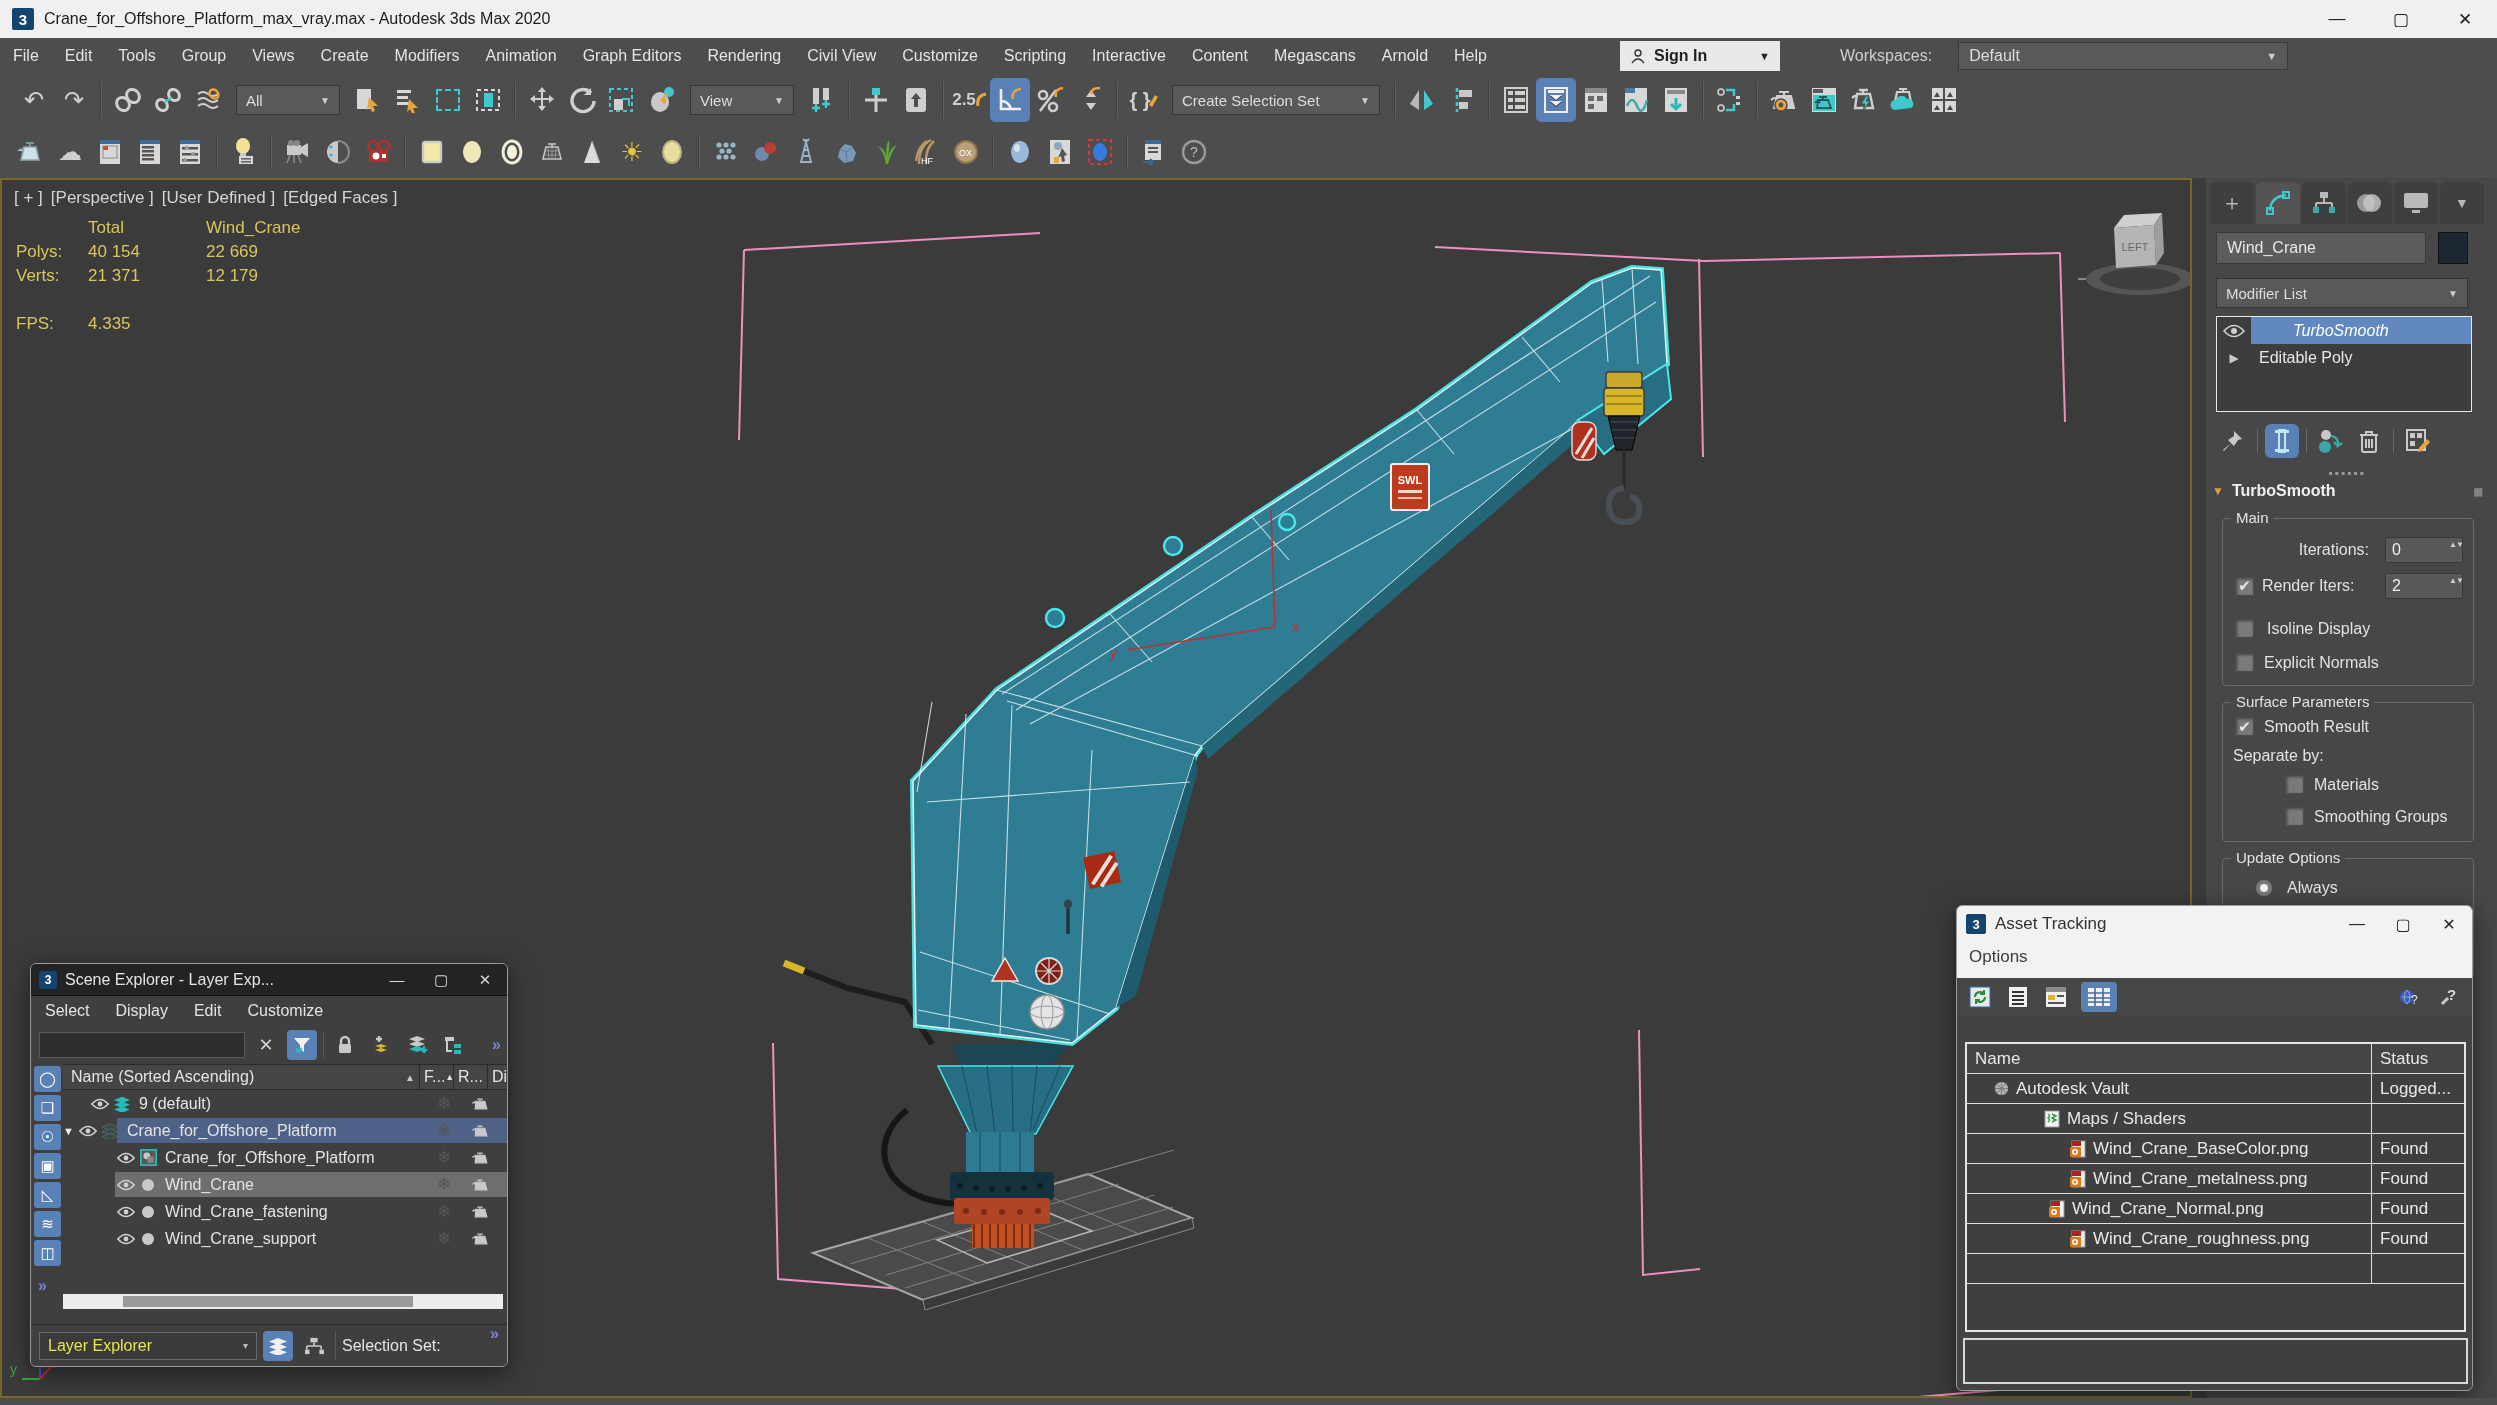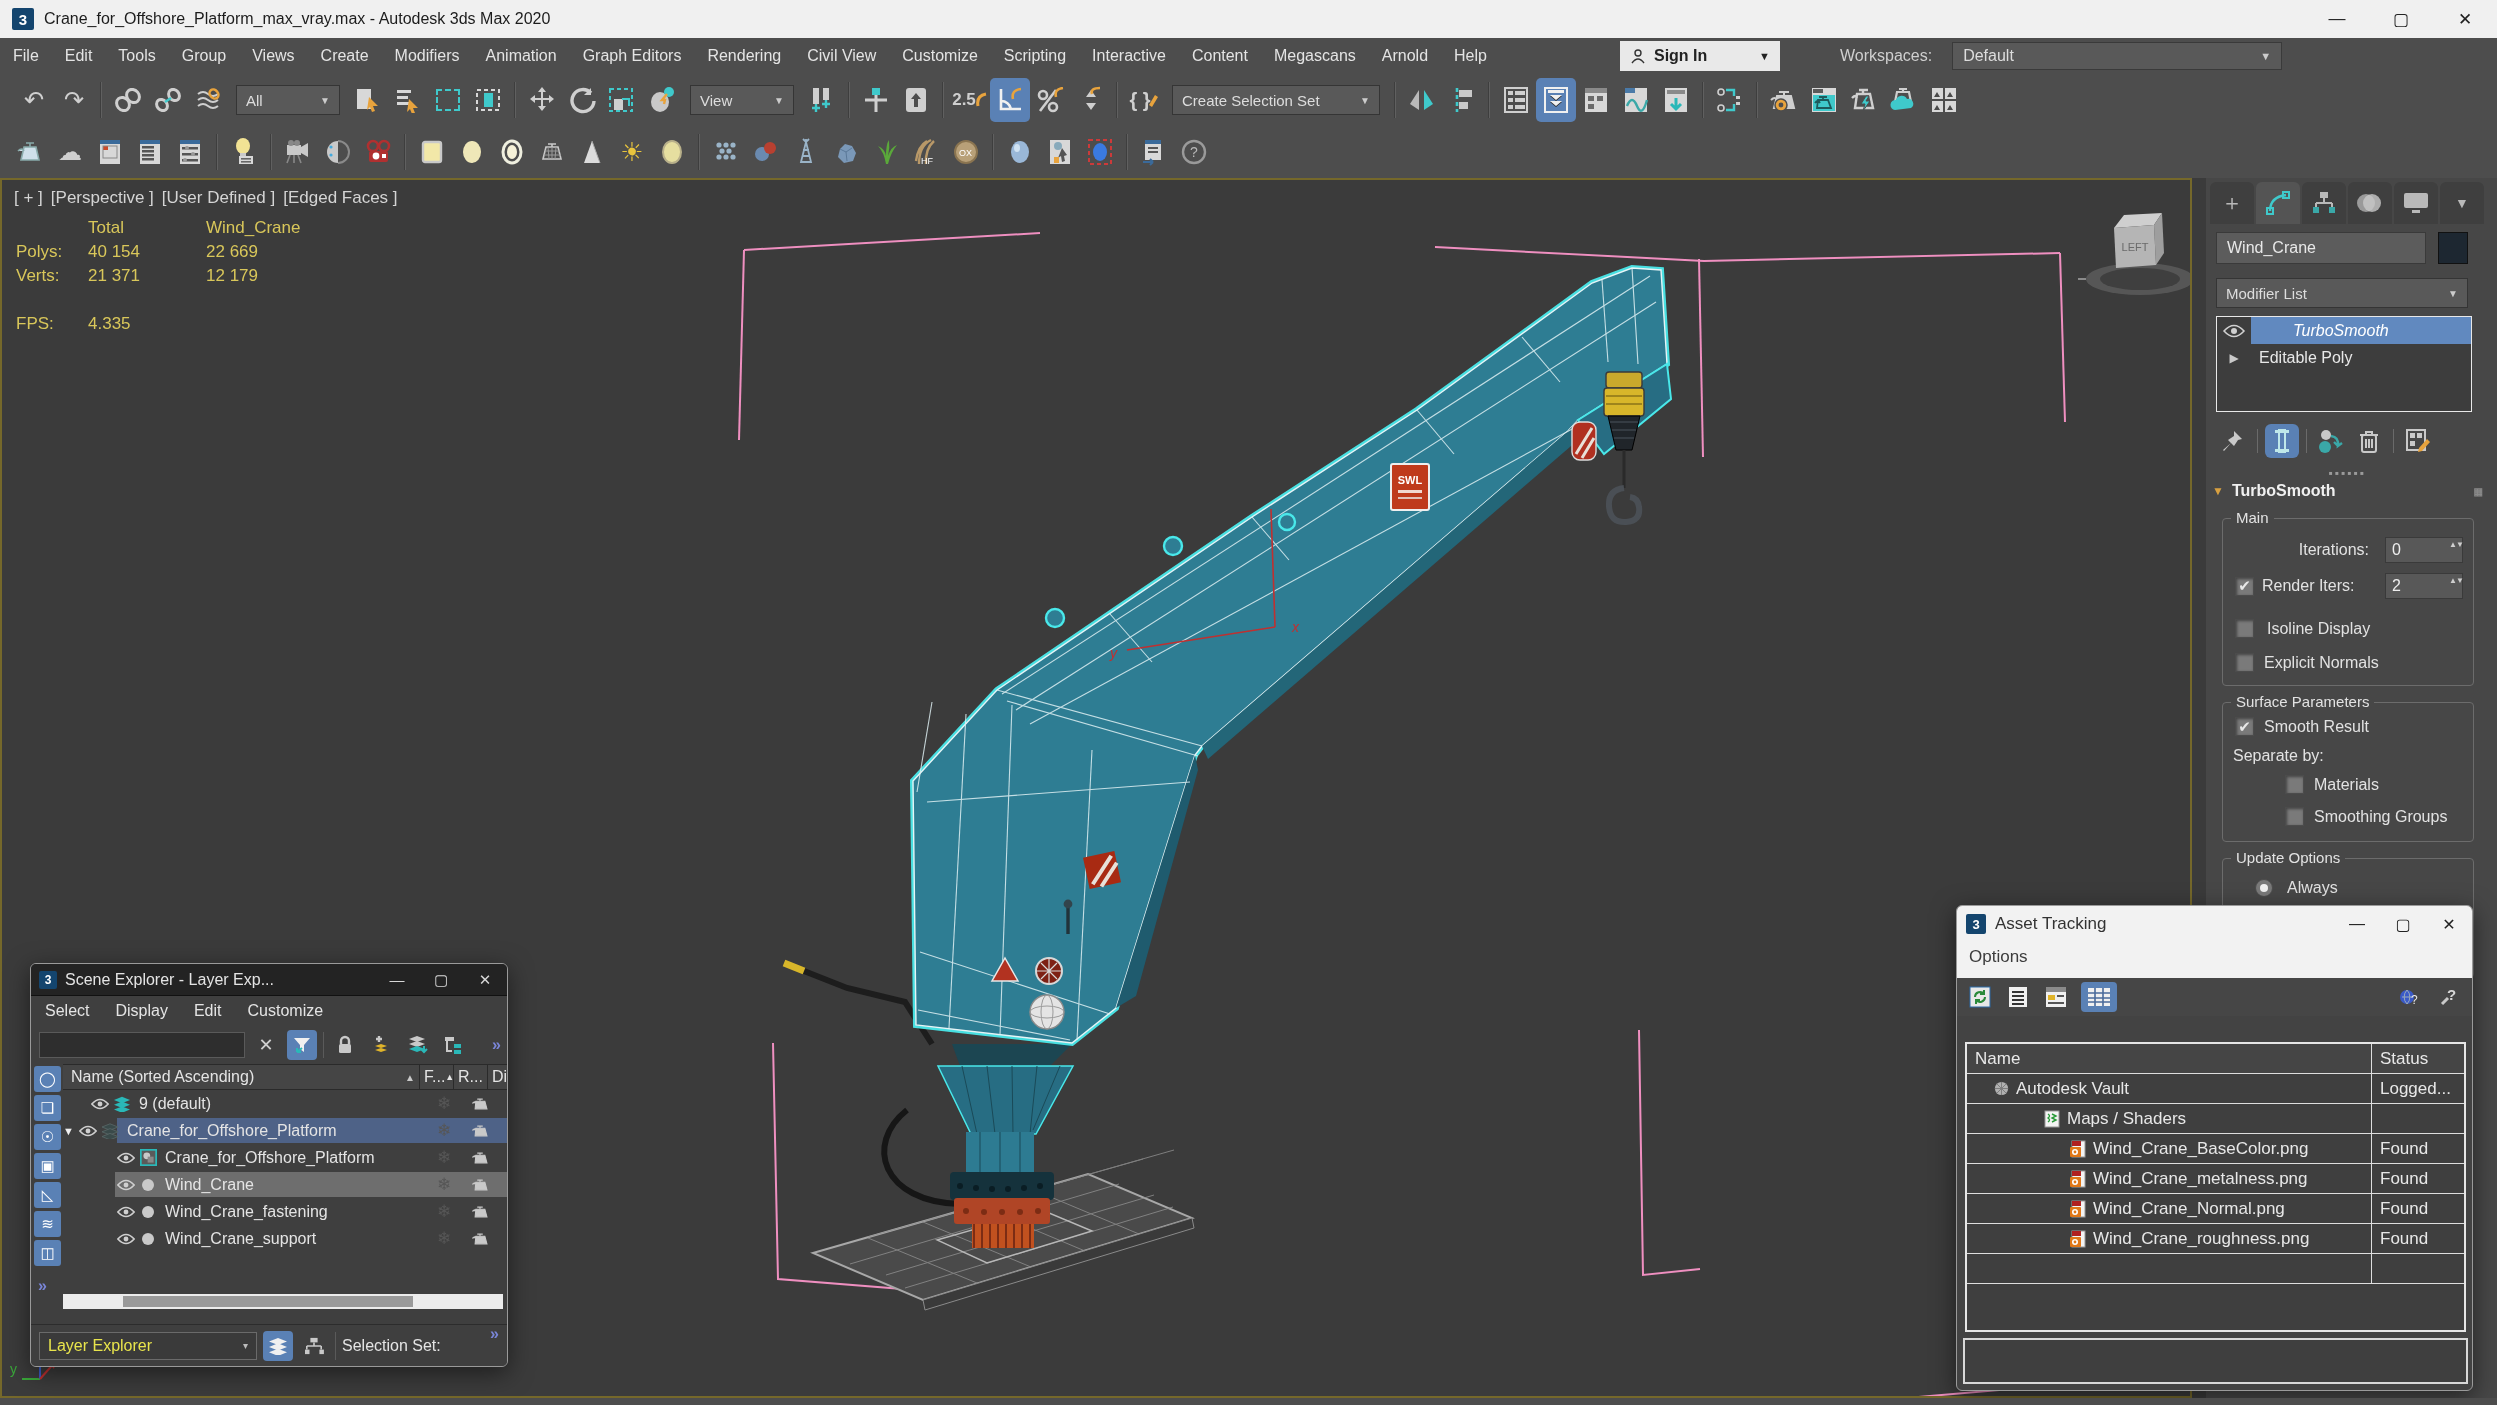--- a/index.html
+++ b/index.html
@@ -15,21 +15,21 @@
   #titlebar .wctl{margin-left:auto;display:flex}
   .wbtn{width:64px;height:38px;display:flex;align-items:center;justify-content:center;font-size:17px;color:#222}
   #menubar{left:0;top:38px;width:2497px;height:36px;background:#4d4d4d;display:flex;align-items:center;
     color:#e4e4e4;font-size:16px}
   .mb-item{padding:0 13px;height:36px;display:flex;align-items:center;cursor:default}
   .mb-item:nth-child(-n+13)::first-letter,.mb-item:nth-child(18)::first-letter{text-decoration:underline}
   #signin{margin-left:120px;background:#e9e9e9;color:#222;height:30px;width:160px;display:flex;
     align-items:center;padding:0 10px;gap:8px}
   #signin .caret{margin-left:auto;font-size:11px}
   #wsp{margin-left:60px;color:#cfcfcf}
-  #wsdd{margin-left:20px;width:330px;height:28px;background:#595959;border:1px solid #3a3a3a;color:#ddd;
+  #wsdd{margin-left:26px;width:330px;height:28px;background:#595959;border:1px solid #3a3a3a;color:#ddd;
     display:flex;align-items:center;padding:0 10px}
   #wsdd .caret{margin-left:auto;font-size:11px;color:#ccc}
   .toolbar{left:0;width:2497px;height:52px;background:#4d4d4d;display:flex;align-items:center;padding-left:14px}
   #toolbar1{top:74px}#toolbar2{top:126px;padding-left:10px}
   .tbi{min-width:40px;height:44px;display:flex;align-items:center;justify-content:center;
     color:#cfcfcf;font-size:24px;position:relative}
   .tbi.active{background:#5a81b5;border-radius:5px}
   .tbdiv{width:2px;height:36px;background:#3e3e3e;border-right:1px solid #606060;margin:0 6px}
   .dd{background:#595959;border:1px solid #353535;color:#ddd;height:30px;display:flex;align-items:center;
     padding:0 9px;font-size:15px}
@@ -1348,21 +1348,21 @@
             <rect x="3" y="1" width="9" height="5" fill="#b02020"></rect>
             <rect x="1" y="7" width="11" height="10" rx="1" fill="#e07818"></rect>
             <circle cx="6" cy="12" r="3" fill="#fff"></circle>
             <circle cx="6" cy="12" r="1.4" fill="#e07818"></circle>
           </svg>
         <span>Wind_Crane_metalness.png</span>
       </div>
       <div class="atstatus">Found</div>
     </div>
     <div class="atrow">
-      <div class="atname" style="padding-left:102px">
+      <div class="atname" style="padding-left:81px">
         <svg width="18" height="18" viewBox="0 0 18 18">
             <rect x="3" y="1" width="13" height="16" fill="#f4f4f4" stroke="#999"></rect>
             <rect x="3" y="1" width="9" height="5" fill="#b02020"></rect>
             <rect x="1" y="7" width="11" height="10" rx="1" fill="#e07818"></rect>
             <circle cx="6" cy="12" r="3" fill="#fff"></circle>
             <circle cx="6" cy="12" r="1.4" fill="#e07818"></circle>
           </svg>
         <span>Wind_Crane_Normal.png</span>
       </div>
       <div class="atstatus">Found</div>

